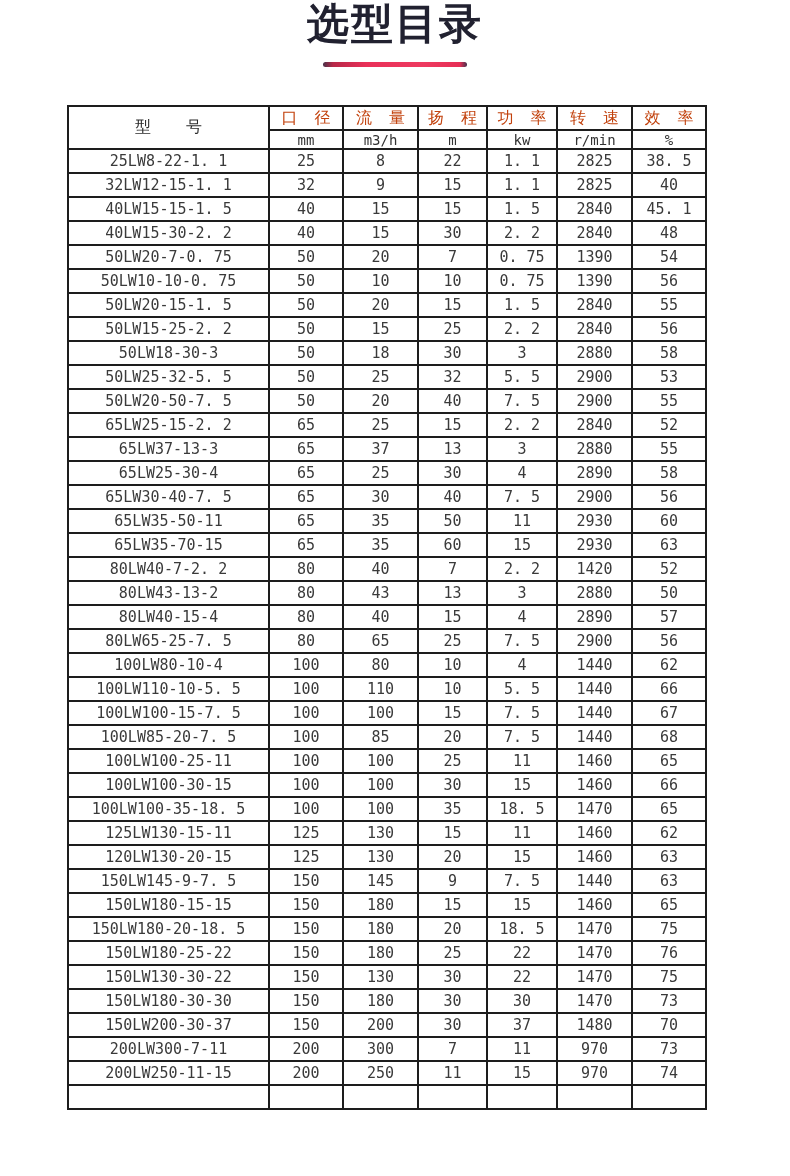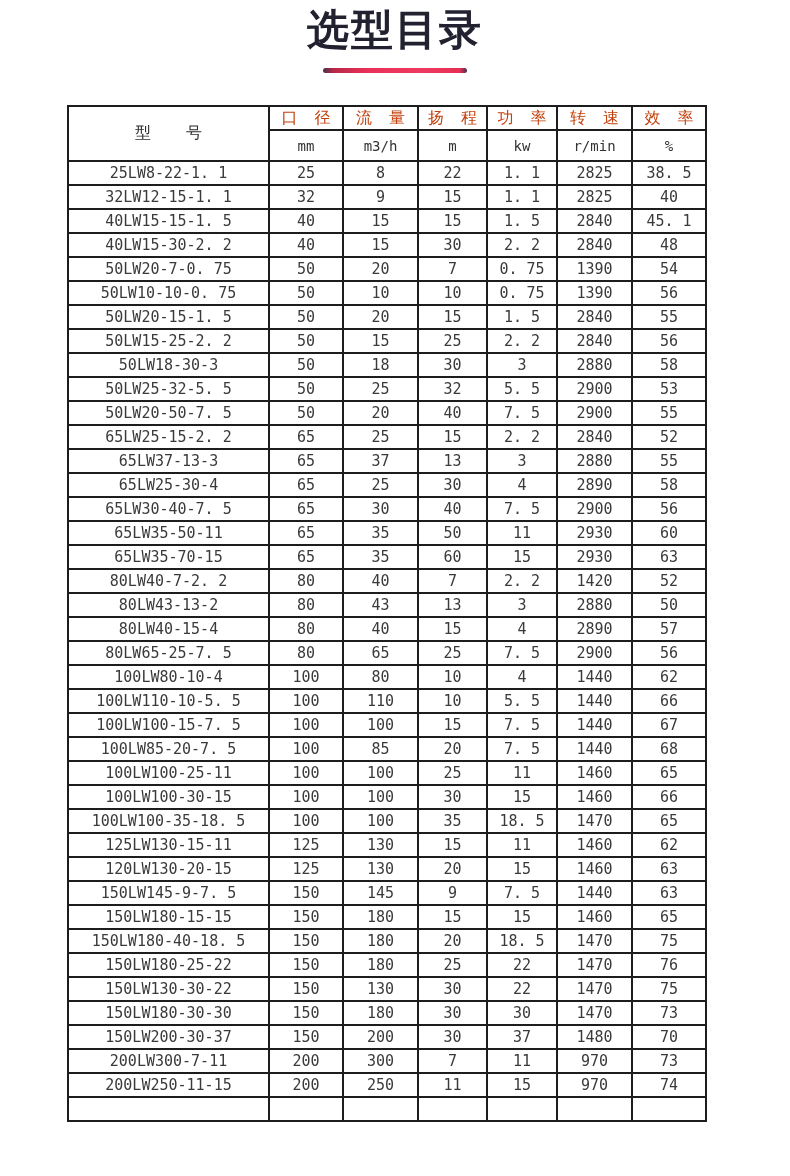--- a/index.html
+++ b/index.html
@@ -4,21 +4,20 @@
 <style>
   * { margin: 0; padding: 0; box-sizing: border-box; }
   html, body {
     width: 790px; height: 1176px;
     background: #ffffff;
     overflow: hidden;
     font-family: "DejaVu Sans", "Liberation Sans", sans-serif;
     position: relative;
   }
   .title-block {
-    padding-top: 6px;
     text-align: center;
   }
   .page-title {
     font-size: 42px;
     line-height: 48px;
     font-weight: 700;
     color: #212130;
     letter-spacing: 2px;
     font-family: "DejaVu Sans", "Liberation Sans", sans-serif;
   }
@@ -39,21 +38,21 @@
     width: 638px;
   }
   th, td {
     border: 2px solid #1d1d1d;
     text-align: center;
     vertical-align: middle;
     overflow: hidden;
     white-space: nowrap;
   }
   thead tr.zh-row th { height: 24px; }
-  thead tr.unit-row th { height: 31px; }
+  thead tr.unit-row th { height: 19px; }
   tbody td { height: 24px; }
   .zh {
     font-size: 16px;
     font-weight: 400;
     color: #c2410c;
     word-spacing: 12px;
     font-family: "DejaVu Sans", "Liberation Sans", sans-serif;
   }
   .model-head {
     font-size: 16px;
@@ -395,21 +394,21 @@
         <tr>
           <td>150LW180-15-15</td>
           <td>150</td>
           <td>180</td>
           <td>15</td>
           <td>15</td>
           <td>1460</td>
           <td>65</td>
         </tr>
         <tr>
-          <td>150LW180-40-18. 5</td>
+          <td>150LW180-20-18. 5</td>
           <td>150</td>
           <td>180</td>
           <td>20</td>
           <td>18. 5</td>
           <td>1470</td>
           <td>75</td>
         </tr>
         <tr>
           <td>150LW180-25-22</td>
           <td>150</td>

